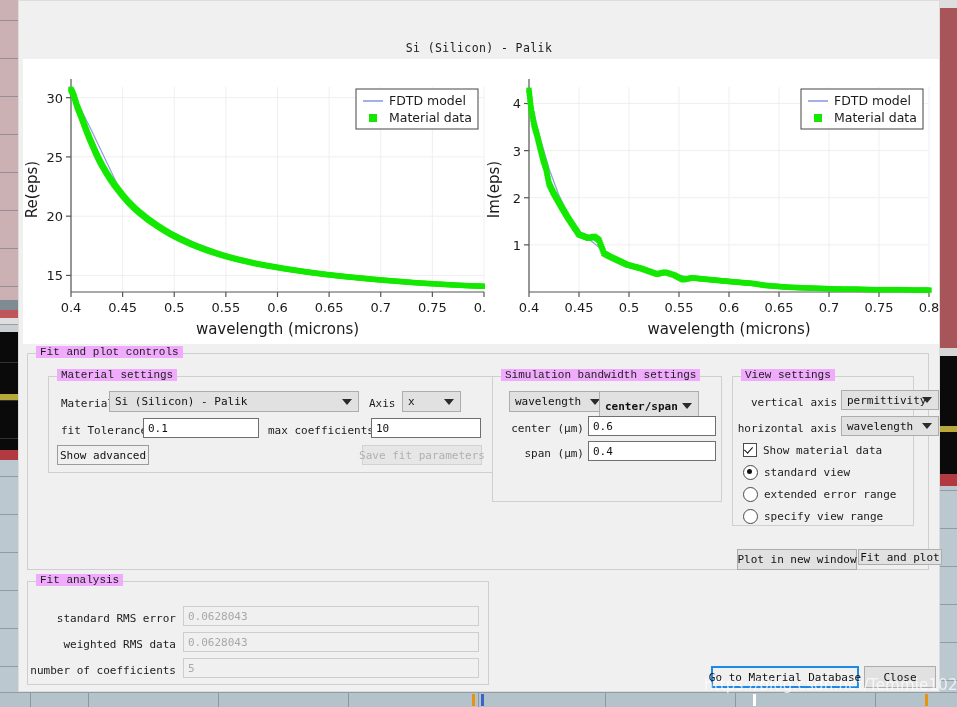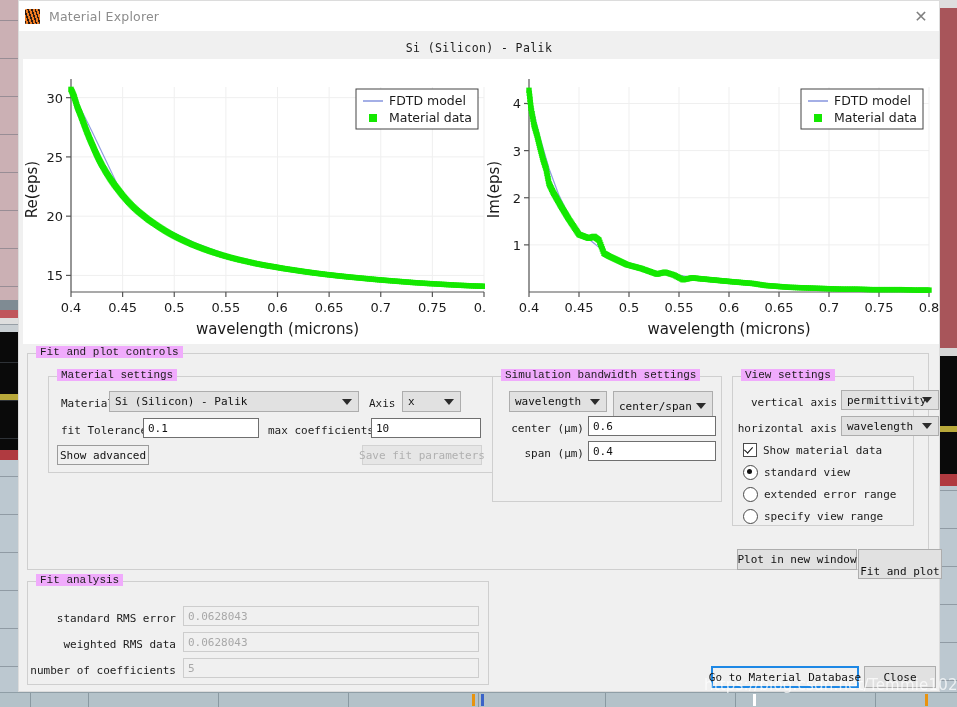--- a/index.html
+++ b/index.html
@@ -206,25 +206,20 @@
     <div class="bg-bottom-tick" style="left: 735px;"></div>
     <div class="bg-bottom-tick" style="left: 875px;"></div>
     <div class="bg-bottom-mark" style="left: 472px; background: rgb(232, 147, 15);"></div>
     <div class="bg-bottom-mark" style="left: 481px; background: rgb(59, 99, 200);"></div>
     <div class="bg-bottom-mark" style="left: 753px; background: rgb(255, 255, 255);"></div>
     <div class="bg-bottom-mark" style="left: 925px; background: rgb(232, 147, 15);"></div>
   </div>
 
 <div id="dialog">
 
-  <div id="titlebar">
-    <div id="app-logo"></div>
-    <div id="title-text">Material Explorer</div>
-    <div id="close-x">✕</div>
-  </div>
 
   <div id="plot-title">Si (Silicon) - Palik</div>
 
   <div class="plot-panel" id="plot-left">
     <svg class="plot-svg" id="svg-left" width="467" height="285" viewBox="0 0 467 285">
         <line x1="48" y1="216.41040462427745" x2="461" y2="216.41040462427745" stroke="#efefef" stroke-width="1"></line>
         <line x1="48" y1="157.16184971098264" x2="461" y2="157.16184971098264" stroke="#efefef" stroke-width="1"></line>
         <line x1="48" y1="97.91329479768783" x2="461" y2="97.91329479768783" stroke="#efefef" stroke-width="1"></line>
         <line x1="48" y1="38.66473988439304" x2="461" y2="38.66473988439304" stroke="#efefef" stroke-width="1"></line>
         <line x1="48" y1="28" x2="48" y2="233" stroke="#efefef" stroke-width="1"></line>
@@ -995,21 +990,21 @@
       </div>
     </div>
 
     <div class="groupbox" style="left:464px; top:22px; width:228px; height:124px; background:#f0f0f0;">
       <div class="gb-title">Simulation bandwidth settings</div>
 
       <div class="combo" style="left:16px; top:14px; width:98px; height:21px;">
         <span>wavelength</span>
         <span class="arrow"></span>
       </div>
-      <div class="combo" style="left:120px; top:14px; width:100px; height:30px;">
+      <div class="combo" style="left:106px; top:14px; width:100px; height:30px;font-weight:bold;">
         <span>center/span</span>
         <span class="arrow"></span>
       </div>
 
       <div class="lbl r" style="left:6px; top:45px; width:85px;">center (μm)</div>
       <div class="txtfield" style="left:95px; top:39px; width:128px; height:20px;">
         <span>0.6</span>
       </div>
 
       <div class="lbl r" style="left:6px; top:70px; width:85px;">span (μm)</div>
@@ -1049,21 +1044,21 @@
       </div>
       <div class="radio-row" style="left:10px; top:132px;">
         <span class="radio"></span>
         <span class="ctrl-label">specify view range</span>
       </div>
     </div>
 
     <div class="btn" style="left:709px; top:195px; width:120px; height:21px;">
       <span>Plot in new window</span>
     </div>
-    <div class="btn" style="left:830px; top:195px; width:84px; height:30px;align-items:flex-end;">
+    <div class="btn" style="left:830px; top:195px; width:84px; height:16px;align-items:flex-end;">
       <span>Fit and plot</span>
     </div>
   </div>
 
   <div class="groupbox" style="left:8px; top:580px; width:460px; height:102px;">
     <div class="gb-title">Fit analysis</div>
 
     <div class="lbl r" style="left:0px; top:30px; width:148px;">standard RMS error</div>
     <div class="txtfield readonly" style="left:155px; top:24px; width:296px; height:20px;">
       <span>0.0628043</span>

